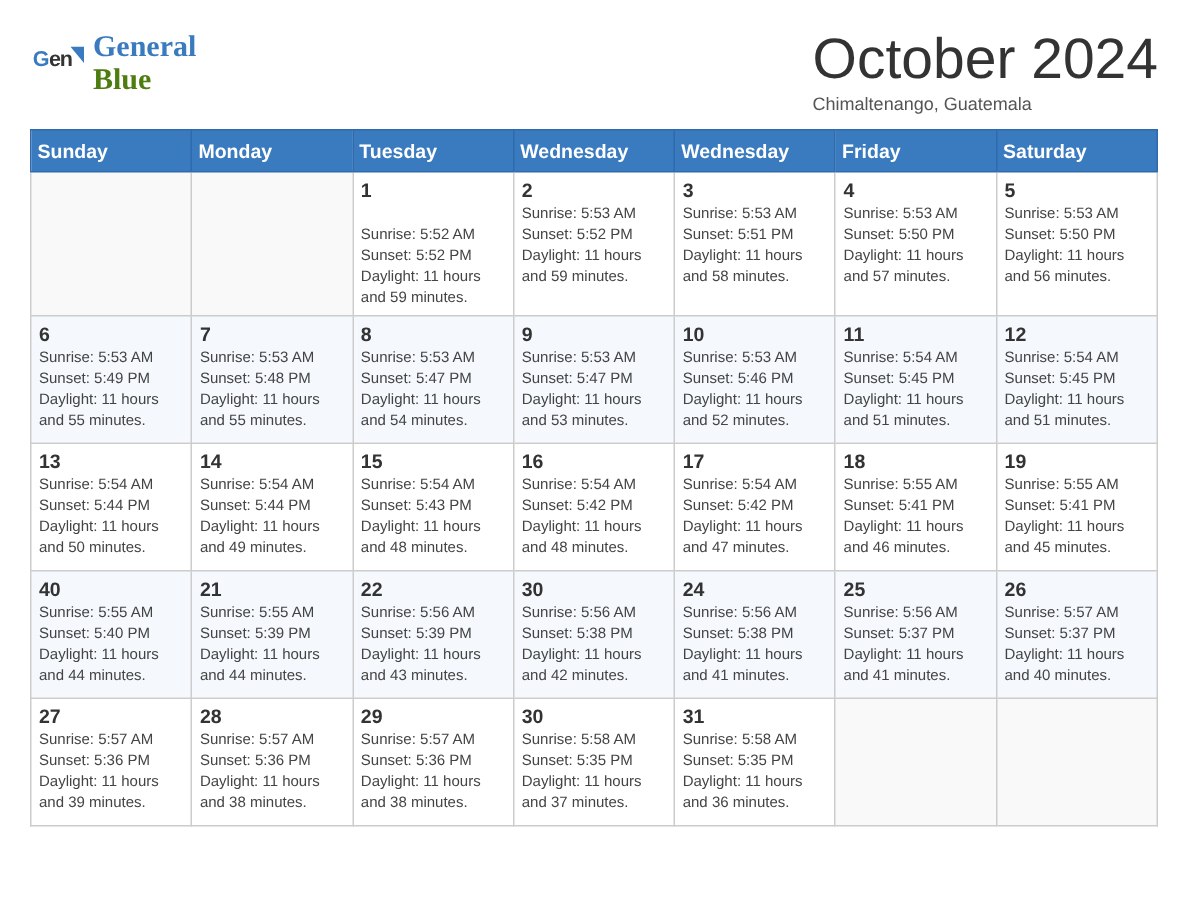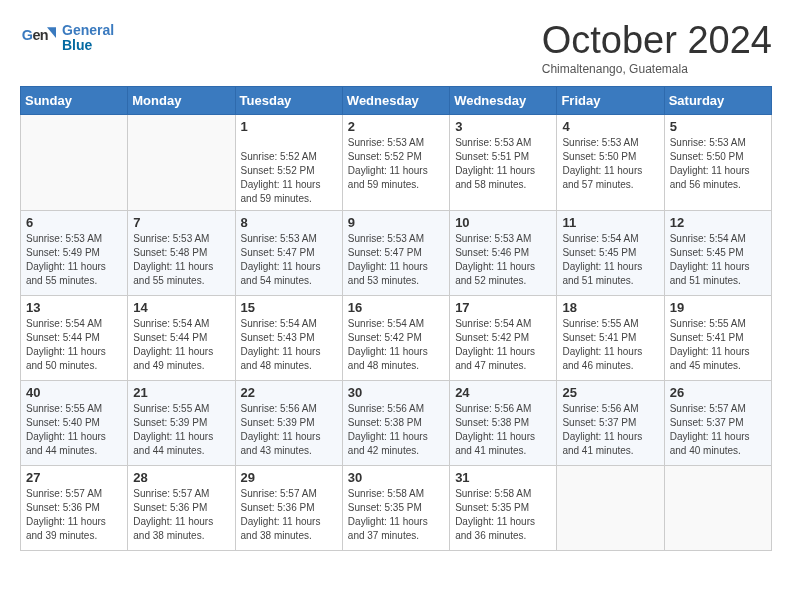--- a/index.html
+++ b/index.html
@@ -15,24 +15,25 @@
       justify-content: space-between;
       align-items: flex-start;
       margin-bottom: 10px;
     }
     .logo {
       display: flex;
       align-items: center;
       gap: 6px;
     }
     .logo-text {
-      font-size: 14px;
+      font-size: 20px;
       font-weight: bold;
       color: #333;
       line-height: 1.1;
+      font-family: Liberation Serif, serif;
     }
     .logo-text span {
       color: #3a7abf;
     }
     .logo-icon {
       width: 36px;
       height: 36px;
     }
     .title-block {
       text-align: left;
@@ -96,21 +97,21 @@
   <div class="logo">
     <svg class="logo-icon" viewBox="0 0 40 40">
       <text x="2" y="22" font-size="16" font-weight="bold" fill="#3a7abf">G</text>
       <text x="14" y="22" font-size="16" font-weight="bold" fill="#333">e</text>
       <text x="22" y="22" font-size="16" font-weight="bold" fill="#333">n</text>
 
       <polygon points="30,8 40,8 40,20" fill="#3a7abf"></polygon>
     </svg>
     <div class="logo-text">
       <div><span>General</span></div>
-      <div><span style="color:#0369a1">Blue</span></div>
+      <div><span style="color:#4d7c0f">Blue</span></div>
     </div>
   </div>
   <div class="title-block">
     <div class="month-title">October 2024</div>
     <div class="subtitle">Chimaltenango, Guatemala</div>
   </div>
 </div>
 
 <table>
   <thead>

